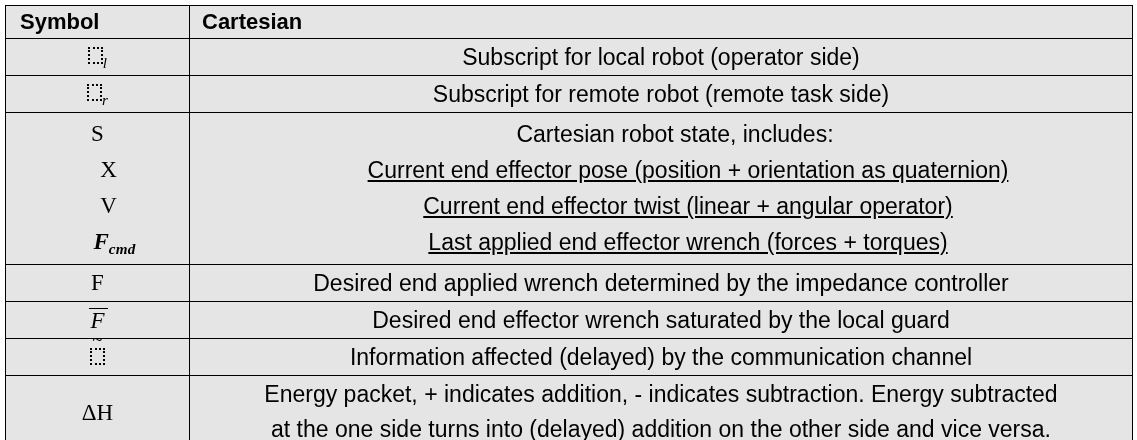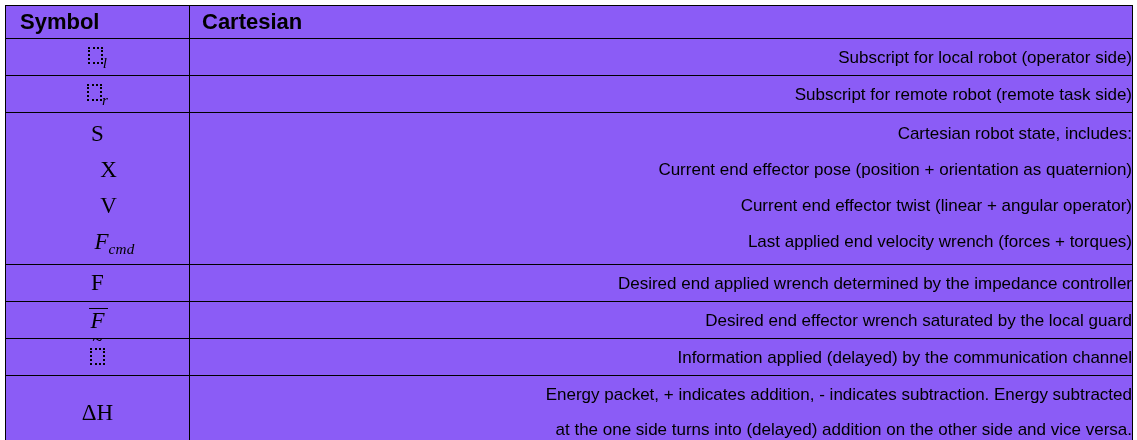--- a/index.html
+++ b/index.html
@@ -30,21 +30,21 @@
     border-collapse: collapse;
     table-layout: fixed;
     background: #ffffff;
   }
 
   table.symbol-table td,
   table.symbol-table th {
     border: 1.6px solid #000000;
     padding: 0;
     vertical-align: middle;
-    background: #8b5cf6;
+    background: #e5e5e5;
   }
 
   col.c-symbol { width: 184px; }
   col.c-def    { width: 943px; }
 
   
   th.hdr {
     height: 32px;
     font-weight: bold;
     font-size: 22px;
@@ -66,21 +66,21 @@
     padding: 3px 0 4px 0;
   }
   td.sym .line {
     display: block;
     height: 36px;
     line-height: 36px;
     white-space: nowrap;
   }
   td.sym .line.ind1 { padding-left: 22px; }
   td.sym .line.ind2 { padding-left: 22px; }
-  td.sym .line.ind3 { padding-left: 34px; }
+  td.sym .line.ind3 { padding-left: 34px; font-weight: bold; }
 
   .ital { font-style: italic; }
   .upr  { font-style: normal; }
 
   
   .sub {
     font-size: 0.66em;
     vertical-align: -0.32em;
     font-style: italic;
     font-family: "Liberation Serif", serif;
@@ -119,33 +119,33 @@
     left: 50%;
     transform: translateX(-50%);
     top: -15px;
     font-family: "Liberation Serif", serif;
     font-size: 19px;
     line-height: 1;
   }
 
   
   td.def {
-    text-align: right;
-    font-size: 17px;
+    text-align: center;
+    font-size: 23px;
     line-height: 1.0;
     padding-left: 12px;
     padding-right: 6px;
   }
   td.def .dline {
     display: block;
     height: 36px;
     line-height: 36px;
     white-space: nowrap;
   }
-  td.def .dline.ind { padding-left: 26px; }
+  td.def .dline.ind { padding-left: 26px; text-decoration: underline; }
   td.def .stack { display: block; padding: 3px 0 4px 0; margin-left: 28px; }
 
   td.def.single {
     height: 36px;
   }
   td.def.two .wline {
     display: block;
     height: 35px;
     line-height: 35px;
     white-space: nowrap;
@@ -203,21 +203,21 @@
             <span class="line ind1"><span class="upr">X</span></span>
             <span class="line ind2"><span class="upr">V</span></span>
             <span class="line ind3"><span class="ital">F</span><span class="sub">cmd</span></span>
           </span>
         </td>
         <td class="def">
           <span class="stack">
             <span class="dline">Cartesian robot state, includes:</span>
             <span class="dline ind">Current end effector pose (position + orientation as quaternion)</span>
             <span class="dline ind">Current end effector twist (linear + angular operator)</span>
-            <span class="dline ind">Last applied end velocity wrench (forces + torques)</span>
+            <span class="dline ind">Last applied end effector wrench (forces + torques)</span>
           </span>
         </td>
       </tr>
 
       <tr class="row-h">
         <td class="sym">
           <span class="upr">F</span>
         </td>
         <td class="def single">
           <span>Desired end applied wrench determined by the impedance controller</span>
@@ -234,21 +234,21 @@
       </tr>
 
       <tr class="row-h">
         <td class="sym">
           <span class="tilde-wrap">
             <span class="tilde">~</span>
             <span class="dotbox"></span>
           </span>
         </td>
         <td class="def single">
-          <span>Information applied (delayed) by the communication channel</span>
+          <span>Information affected (delayed) by the communication channel</span>
         </td>
       </tr>
 
       <tr>
         <td class="sym">
           <span class="upr">ΔH</span>
         </td>
         <td class="def two">
           <span class="stack2">
             <span class="wline">Energy packet, + indicates addition, - indicates subtraction. Energy subtracted</span>

